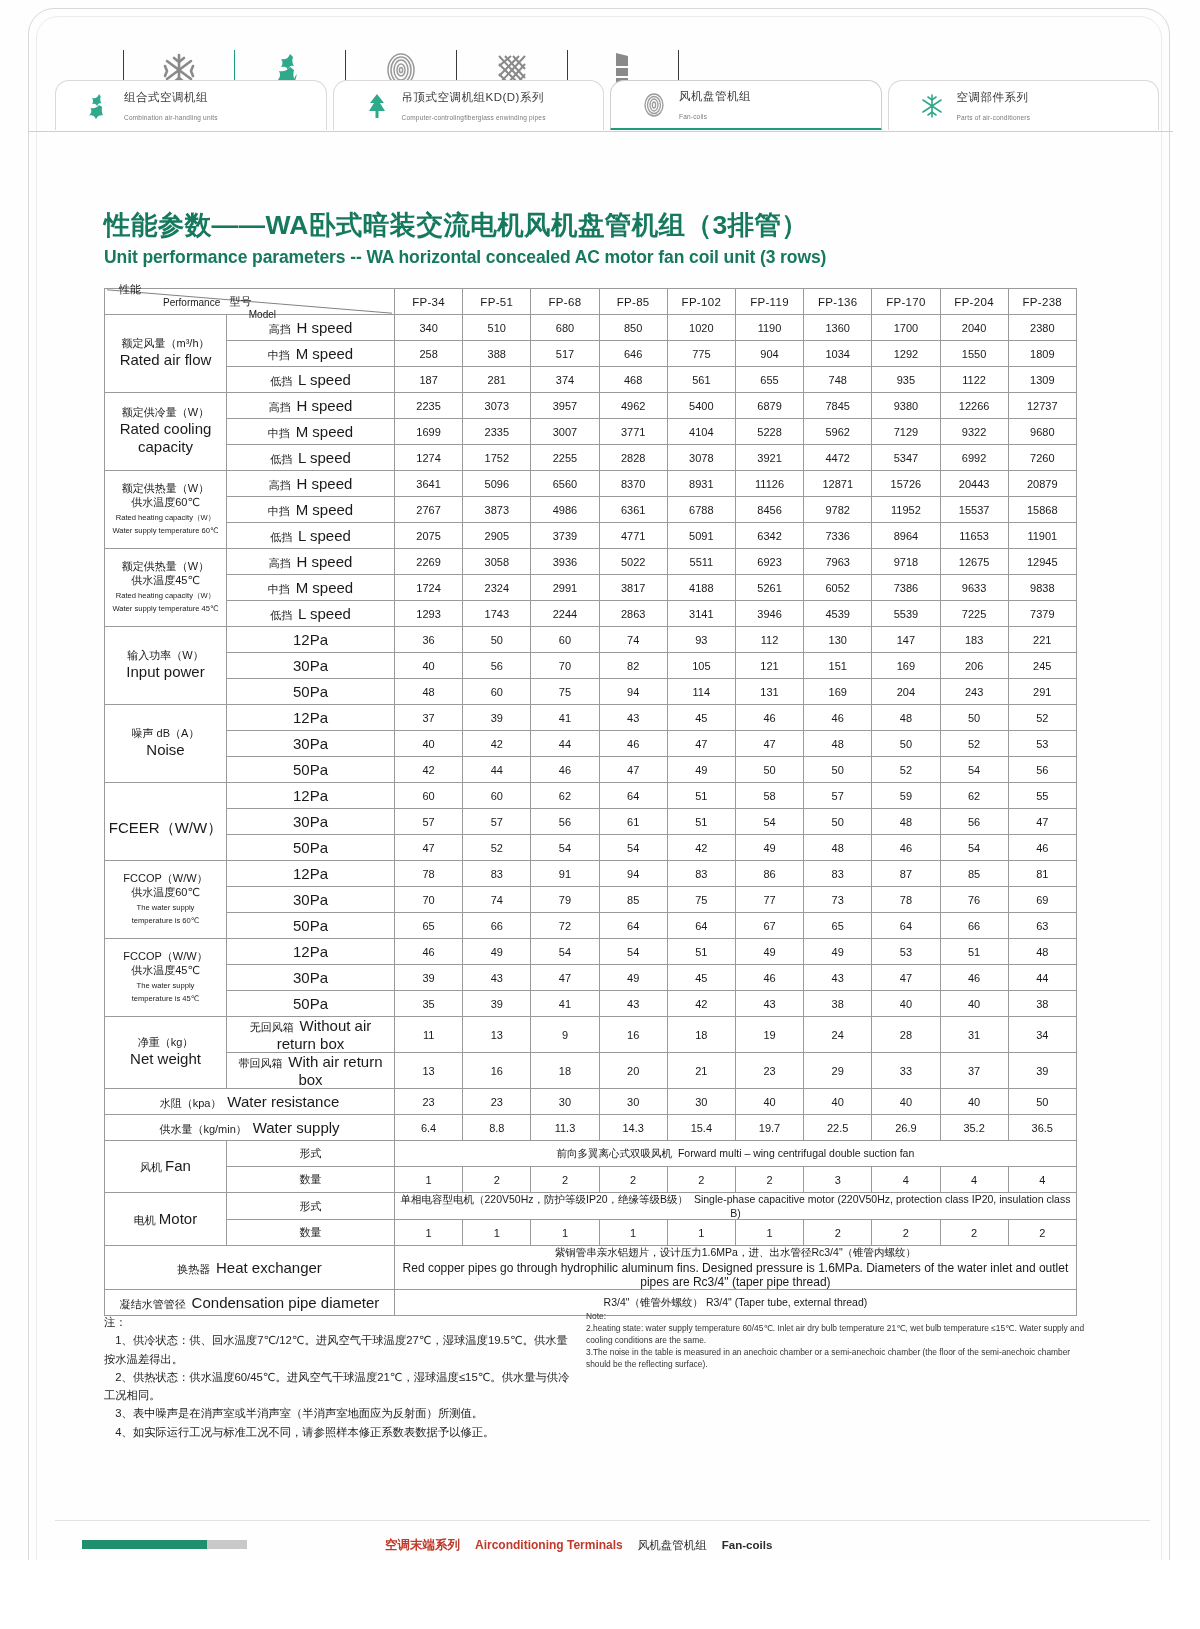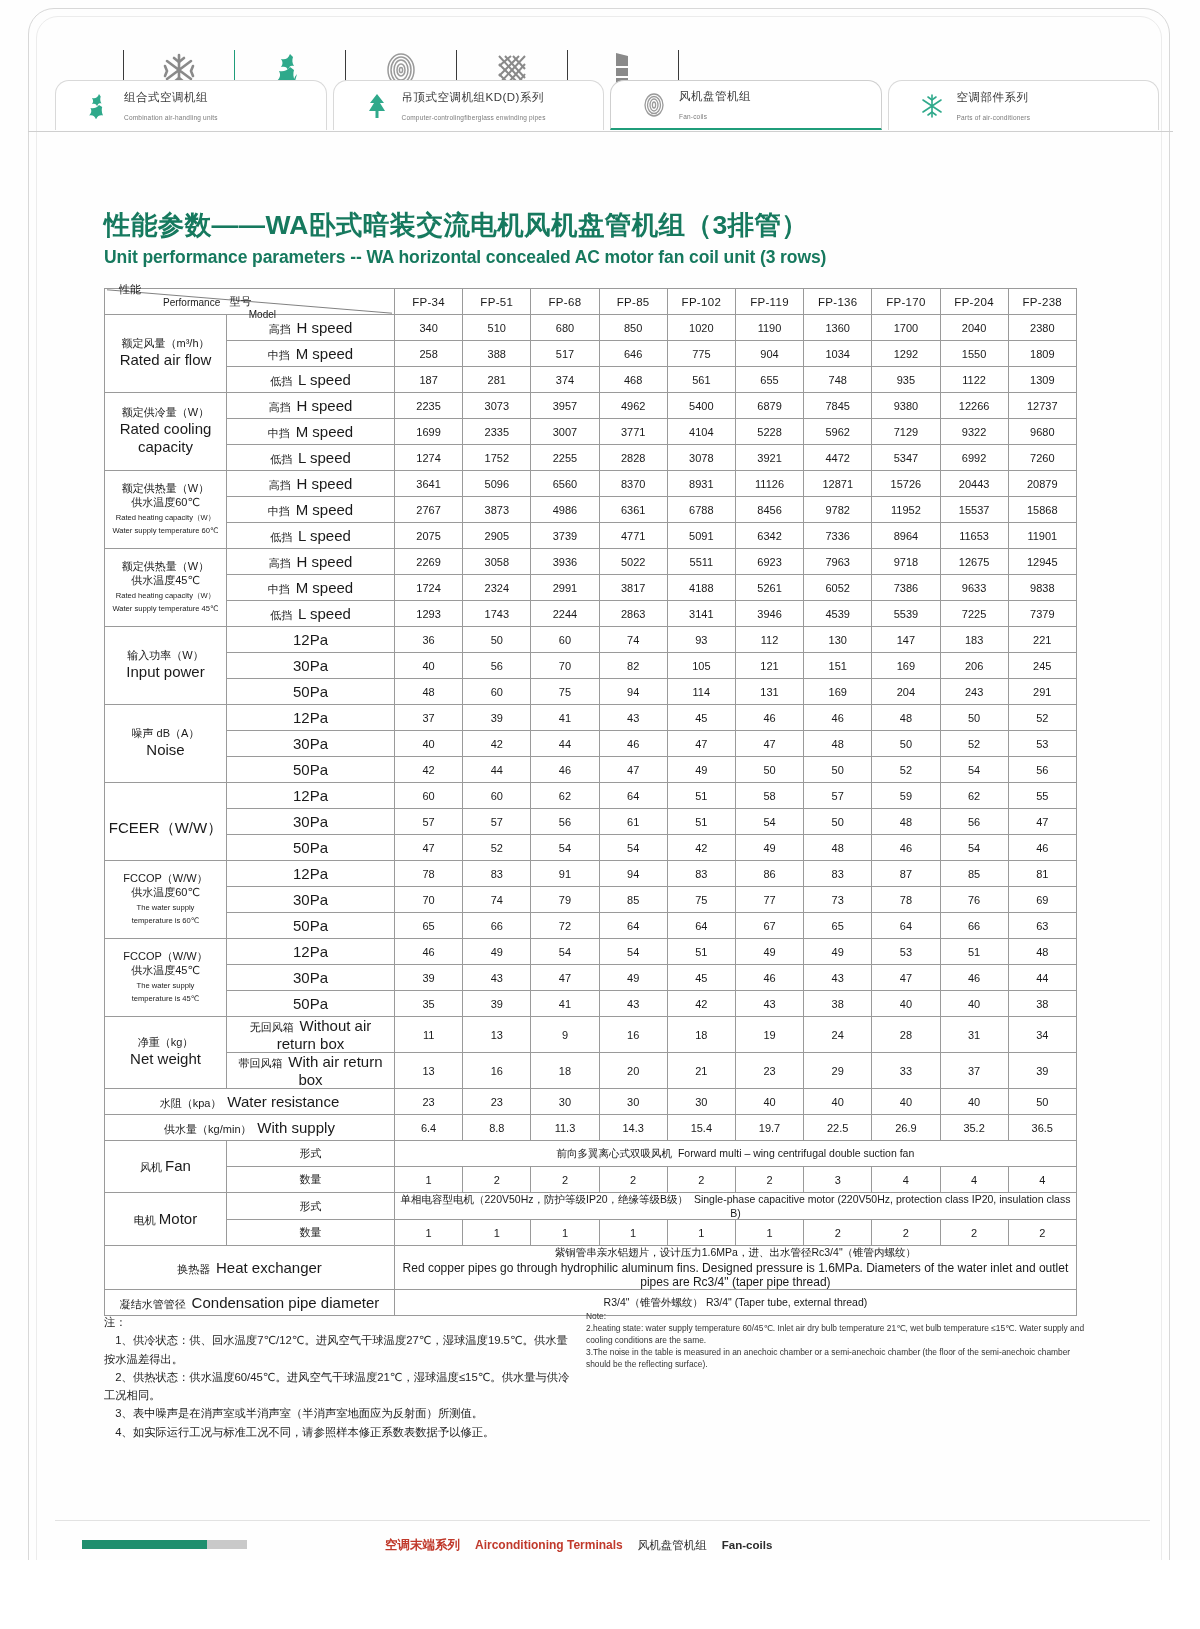--- a/index.html
+++ b/index.html
@@ -721,21 +721,21 @@
           <td class="num g">30</td>
           <td class="num g">30</td>
           <td class="num g">30</td>
           <td class="num g">40</td>
           <td class="num g">40</td>
           <td class="num g">40</td>
           <td class="num g">40</td>
           <td class="num g">50</td>
         </tr>
         <tr>
-          <td colspan="2"><span class="cn">供水量（kg/min）</span>&nbsp;&nbsp;<span class="en">With supply</span></td>
+          <td colspan="2"><span class="cn">供水量（kg/min）</span>&nbsp;&nbsp;<span class="en">Water supply</span></td>
           <td class="num ">6.4</td>
           <td class="num ">8.8</td>
           <td class="num ">11.3</td>
           <td class="num ">14.3</td>
           <td class="num ">15.4</td>
           <td class="num ">19.7</td>
           <td class="num ">22.5</td>
           <td class="num ">26.9</td>
           <td class="num ">35.2</td>
           <td class="num ">36.5</td>

